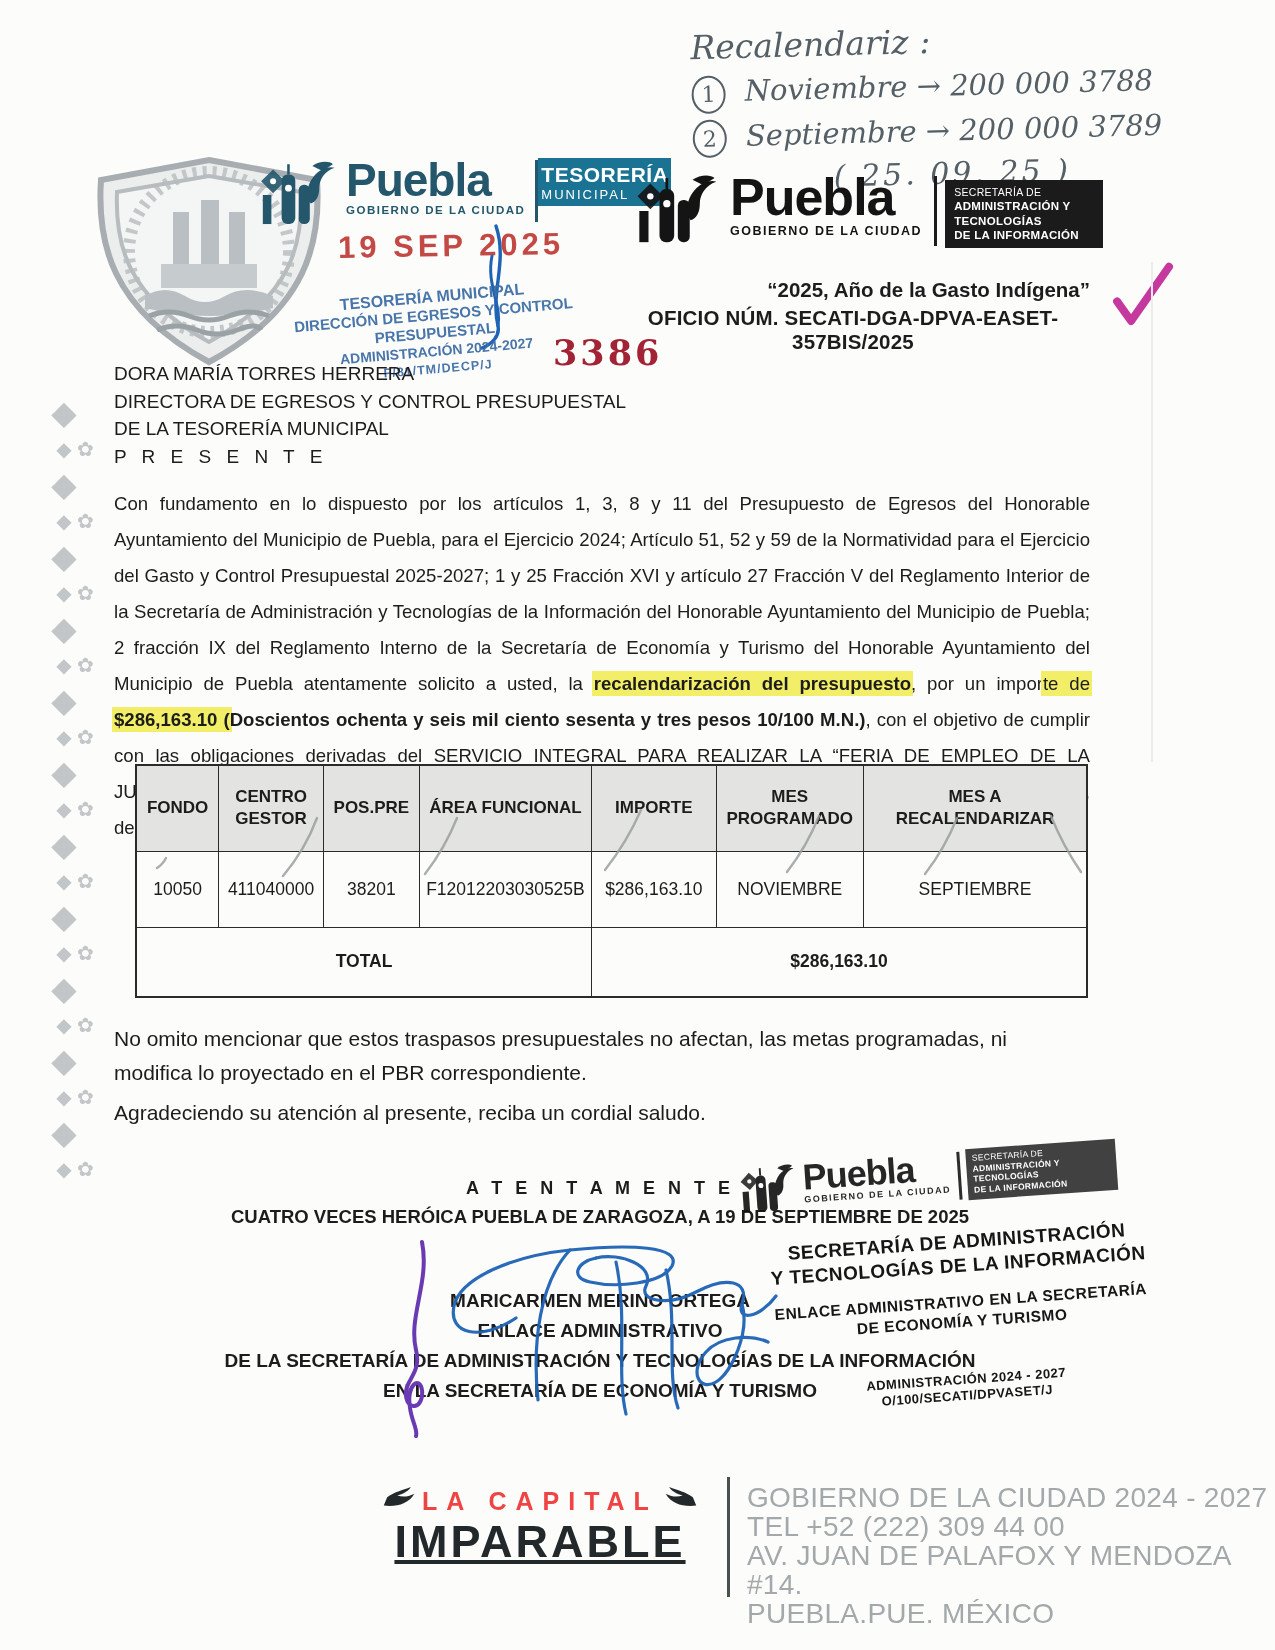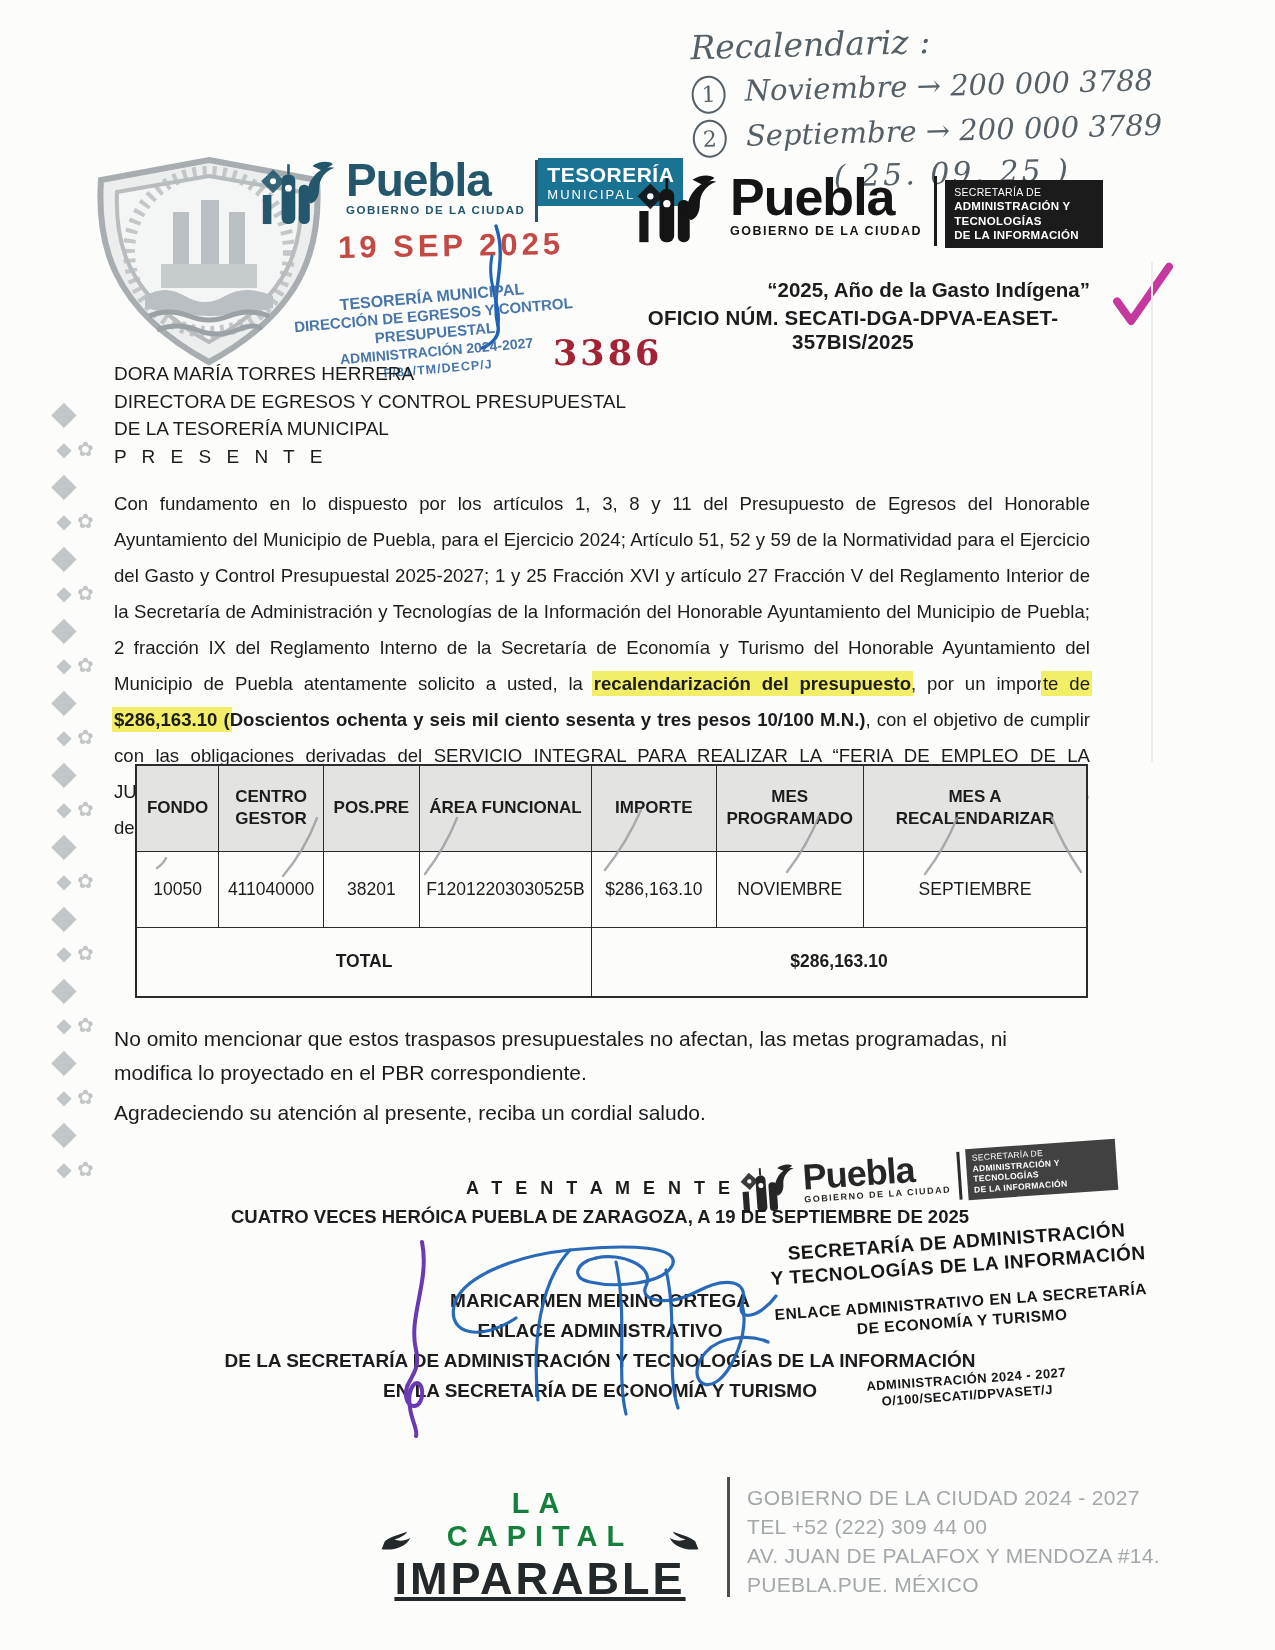--- a/index.html
+++ b/index.html
@@ -16,21 +16,21 @@
   .hw-line  { font-size:29px; white-space:nowrap; }
   .hw-date  { font-size:30px; letter-spacing:3px; }
   .circ-num { display:inline-flex; align-items:center; justify-content:center;
               width:34px; height:38px; border:2.5px solid #545f66; border-radius:50%;
               font-size:22px; font-style:normal; margin-right:10px; }
 
   
   .brand-word { font-weight:700; letter-spacing:-1px; }
   .brand-sub  { font-weight:700; letter-spacing:1.5px; }
   .teal { color:#24576b; }
-  .teal-box { background:#1b7394; color:#fff; padding:5px 9px 4px; }
+  .teal-box { background:#1b7394; color:#fff; padding:5px 3px 4px; }
   .teal-box .l1 { font-size:21px; font-weight:700; letter-spacing:.5px; }
   .teal-box .l2 { font-size:13px; font-weight:400; letter-spacing:2px; }
   .black-box { background:#1b1b1b; color:#fff; padding:6px 9px; line-height:1.25; }
   .black-box .bl0 { font-size:10.5px; font-weight:400; letter-spacing:.3px; }
   .black-box .bl  { font-size:11.5px; font-weight:700; letter-spacing:.3px; }
   .vbar { width:3px; background:#1b1b1b; }
   .vbar-teal { width:3px; background:#24576b; }
 
   .date-stamp { color:#bf3a36; font-size:31px; font-weight:700; letter-spacing:4px;
                 transform:rotate(-1deg); opacity:.92; }
@@ -70,24 +70,24 @@
   .atent { font-size:18px; letter-spacing:4px; }
   .place-date { font-size:18.5px; }
   .signer { font-size:19px; line-height:30px; }
 
   .stamp-sig { transform:rotate(-4deg); color:#161616; }
   .stamp-sig .s-big { font-weight:700; font-size:19px; line-height:24px; letter-spacing:.5px; }
   .stamp-sig .s-mid { font-weight:700; font-size:15.5px; line-height:20px; letter-spacing:.5px; }
   .stamp-sig .s-sml { font-weight:700; font-size:13px; line-height:16px; letter-spacing:.5px; }
 
   
-  .cap-line1 { font-size:29px; font-weight:700; letter-spacing:9px; color:#15803d;
-               display:flex; align-items:flex-end; gap:6px; justify-content:center; }
+  .cap-line1 { font-size:25px; font-weight:700; letter-spacing:9px; color:#ef4444;
+               display:flex; align-items:flex-start; gap:6px; justify-content:center; }
   .cap-line2 { font-size:45px; font-weight:700; letter-spacing:3px; color:#23282a;text-decoration:underline; }
-  .footer-info { color:#a3a8aa; font-size:21px; line-height:29px; letter-spacing:.3px; }
+  .footer-info { color:#a3a8aa; font-size:28px; line-height:29px; letter-spacing:.3px; }
   .footer-div { width:2.5px; background:#4a4f50; }
 
   
   #margin-pattern { color:#c2c6c8; line-height:36px; text-align:center; }
   .mp-a { font-size:33px; }
   .mp-b { font-size:20px; padding-left:22px; }
 
   svg.stroke { fill:none; stroke-linecap:round; stroke-linejoin:round; }
 </style>
 </head>

